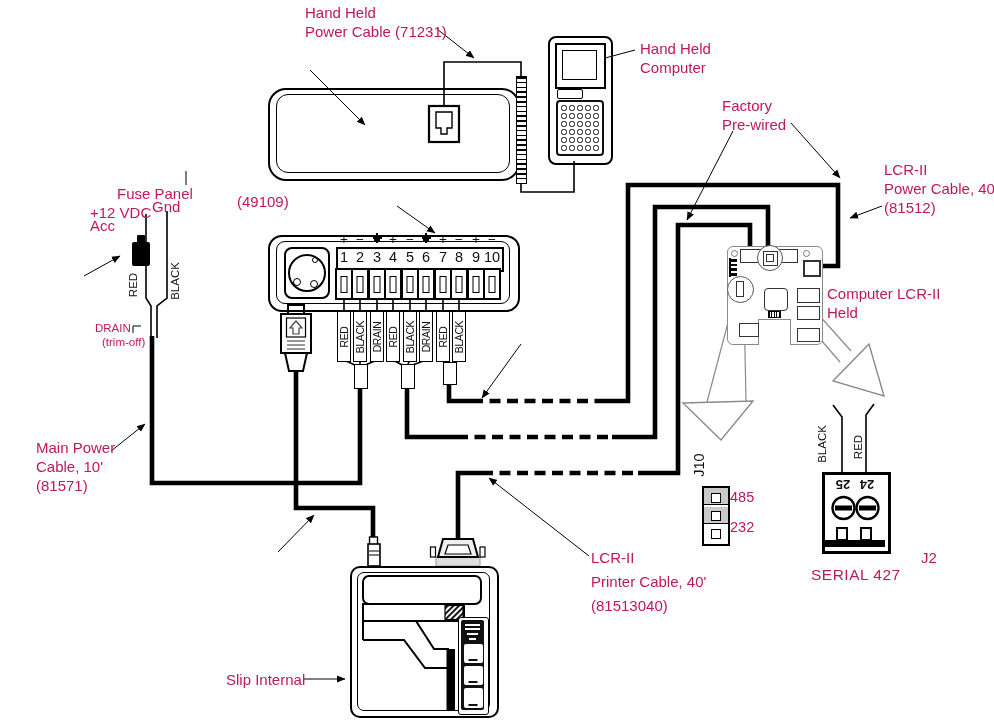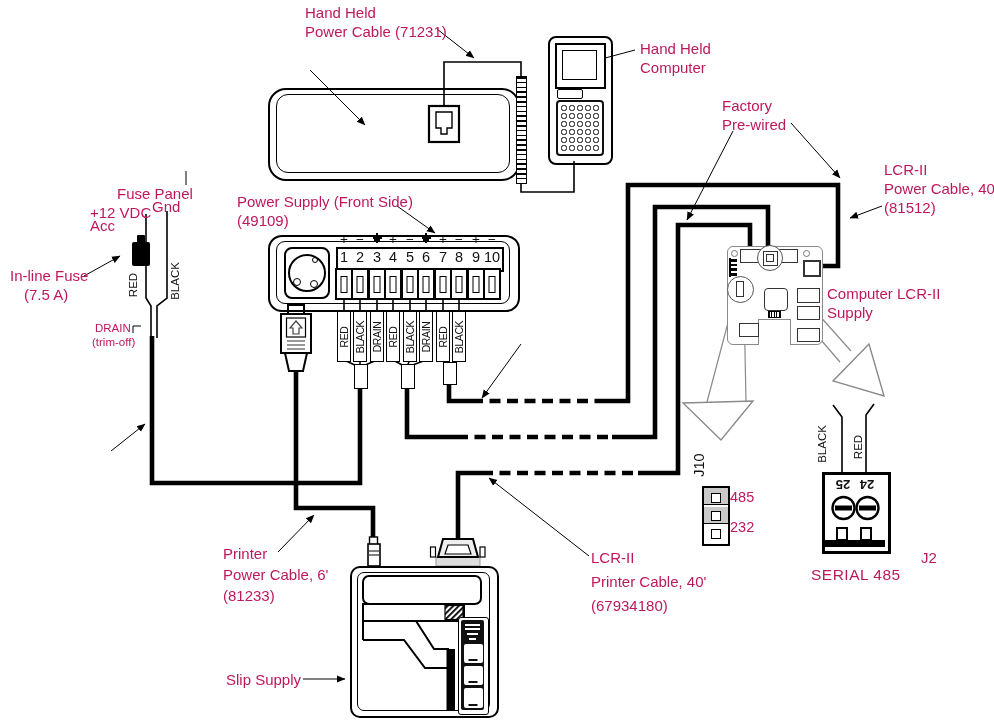--- a/index.html
+++ b/index.html
@@ -415,61 +415,56 @@
   <div class="lbl" style="left:722px;top:96px">
     <span>Factory</span>
     <span>Pre-wired</span>
   </div>
   <div class="lbl" style="left:884px;top:160px">
     <span>LCR-II</span>
     <span>Power Cable, 40'</span>
     <span>(81512)</span>
   </div>
   <div class="lbl" style="left:237px;top:192px">
-    <span>Power Supply (Front Side)</span>
     <span>(49109)</span>
   </div>
   <div class="lbl" style="left:827px;top:284px">
     <span>Computer LCR-II</span>
-    <span>Supply</span>
-  </div>
-  <div class="lbl" style="left:223px;top:543px;line-height:21px">
-    <span>Printer</span>
-    <span>Power Cable, 6'</span>
-    <span>(81233)</span>
+    <span>Held</span>
+  </div>
+  <div class="lbl" style="left:36px;top:438px">
+    <span>Main Power</span>
+    <span>Cable, 10'</span>
+    <span>(81571)</span>
   </div>
   <div class="lbl" style="left:591px;top:546px;line-height:24px">
     <span>LCR-II</span>
     <span>Printer Cable, 40'</span>
-    <span>(67934180)</span>
+    <span>(81513040)</span>
   </div>
   <div class="lbl" style="left:226px;top:670px">
-    <span>Slip Supply</span>
+    <span>Slip Internal</span>
   </div>
 
   <div class="lbl" style="left:117px;top:184px">
     <span>Fuse Panel</span>
     </div>
   <div class="lbl" style="left:90px;top:203px">
     <span>+12 VDC</span>
     </div>
   <div class="lbl" style="left:90px;top:216px">
     <span>Acc</span>
     </div>
   <div class="lbl" style="left:152px;top:197px">
     <span>Gnd</span>
     </div>
-  <div class="lbl" style="left:10px;top:266px">
-    <span>In-line Fuse</span>
-    <span style="margin-left:14px">(7.5 A)</span>
-  </div>
   <div class="lbl sm" style="left:95px;top:322px">
     <span>DRAIN</span>
     </div>
-  <div class="lbl sm" style="left:92px;top:336px">
+  <div class="lbl sm" style="left:102px;top:336px">
     <span>(trim-off)</span>
     </div>
   <div class="rlbl" style="left:133px;top:285px"><span>RED</span></div>
   <div class="rlbl" style="left:175px;top:281px"><span>BLACK</span></div>
 
   <div class="rlbl" style="left:699px;top:465px;font-size:14.5px"><span>J10</span></div>
   <div class="lbl" style="left:730px;top:488px;font-size:14.5px">
     <span>485</span>
     </div>
   <div class="lbl" style="left:730px;top:518px;font-size:14.5px">
@@ -477,16 +472,16 @@
     </div>
 
   <div class="rot180" style="left:843px;top:484px"><span>25</span></div>
   <div class="rot180" style="left:867px;top:484px"><span>24</span></div>
   <div class="rlbl" style="left:822px;top:444px"><span>BLACK</span></div>
   <div class="rlbl" style="left:858px;top:447px"><span>RED</span></div>
   <div class="lbl" style="left:921px;top:548px">
     <span>J2</span>
     </div>
   <div class="lbl" style="left:811px;top:565px;font-size:15.5px;letter-spacing:0.5px">
-    <span>SERIAL 485</span>
+    <span>SERIAL 427</span>
     </div>
 
 </div>
 
 </body></html>

